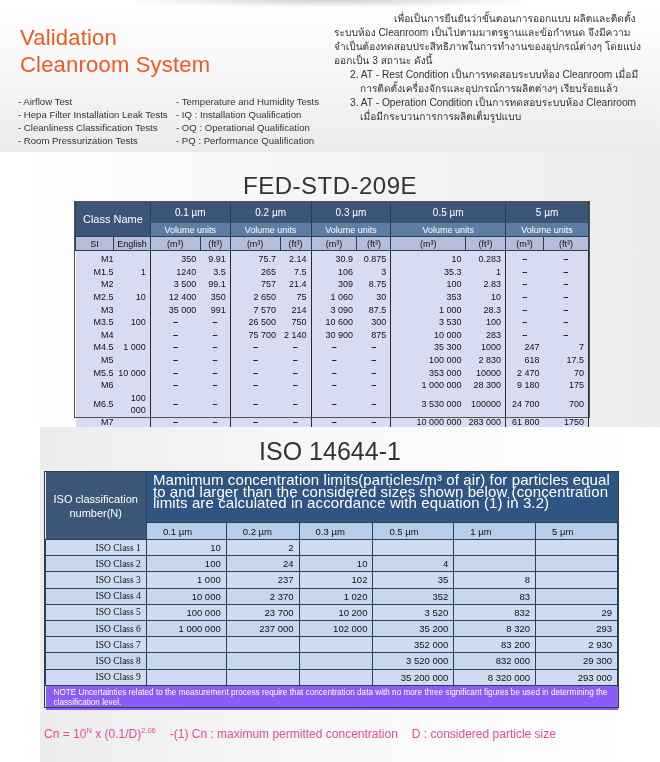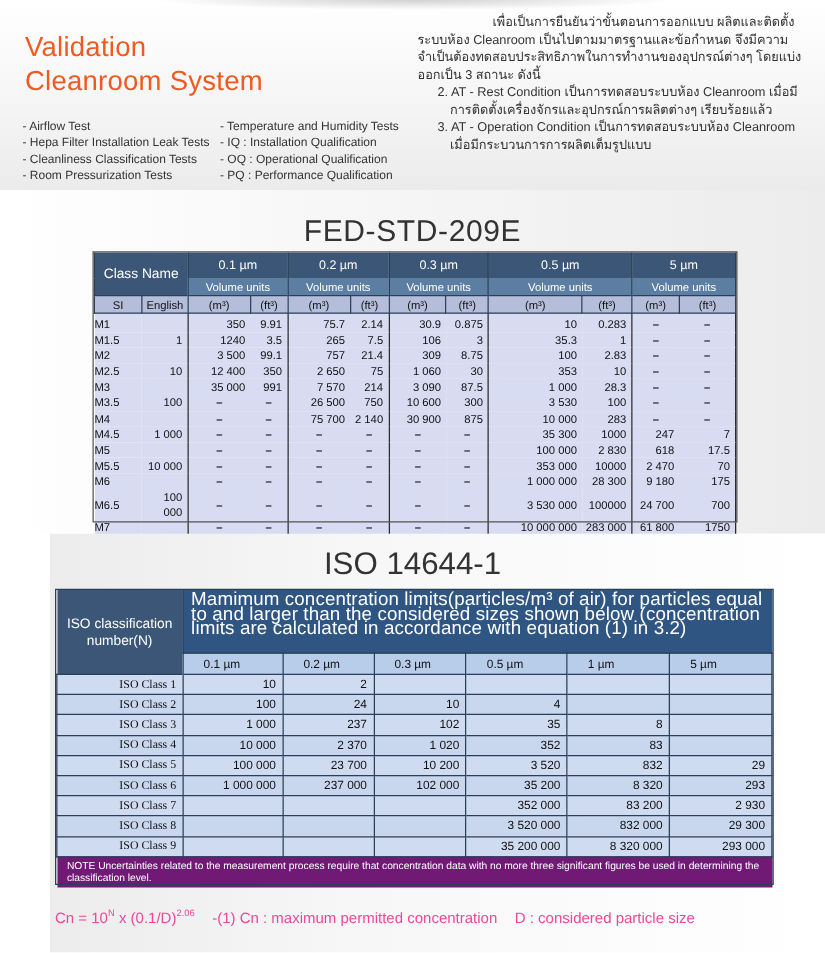--- a/index.html
+++ b/index.html
@@ -26,39 +26,39 @@
 
   table { border-collapse:collapse; }
   .fed { position:absolute; left:75px; top:202px; width:514px; font-size:9px; }
   .fed td, .fed th { padding:0; }
   .fed .h1 th { background:#3b5676; color:#fff; font-weight:normal; height:21px; font-size:10px; border-left:1px solid #2a3f58; border-right:1px solid #2a3f58; }
   .fed .h2 th { background:#5d7ea3; color:#fff; font-weight:normal; height:13px; font-size:9px; border-left:1px solid #2a3f58; border-right:1px solid #2a3f58; }
   .fed .h1 th.classname { font-size:11px; }
   .fed .h3 th { background:#b4bedb; color:#111; font-weight:normal; height:13px; font-size:9px; border:1px solid #2a3f58; }
   .fed tbody td { background:#d7dcf2; height:12.6px; line-height:12px; font-size:9px; color:#111; }
   .fed tbody tr:first-child td { padding-top:2px; }
-  .fed .si { text-align:left; }
+  .fed .si { text-align:right; }
   .fed .en { text-align:right; padding-right:4px; border-right:1px solid #2a2a2a; }
   .fed .v { text-align:right; padding-right:4px; }
   .fed .v.right-edge { border-right:1px solid #2a2a2a; }
   .fed .v.dash { text-align:center; padding-right:0; font-weight:bold; }
   .fed-wrap { position:absolute; left:74px; top:201px; width:516px; height:217px; border:1px solid #555; box-sizing:border-box; pointer-events:none; }
 
   .iso-panel { position:absolute; left:40px; top:427px; width:620px; height:335px;
                background:linear-gradient(90deg,#ececec 0%,#f7f7f7 40%,#ffffff 100%); }
   .iso-title { position:absolute; left:0; width:660px; top:437px; text-align:center; font-size:25px; color:#333; }
   .iso { position:absolute; left:45px; top:472px; width:573px; font-size:9.5px; }
   .iso td, .iso th { padding:0; }
   .iso .isohead { background:#3b5676; color:#fff; font-weight:normal; font-size:11px; line-height:14px; text-align:center; border-right:1px solid #2a3f58; }
   .iso .desc { background:#2f5583; color:#fff; font-weight:normal; font-size:15px; line-height:11.5px; text-align:left; padding:2px 4px 4px 6px; height:44px; vertical-align:top; letter-spacing:0.1px; }
   .iso .sz th { background:#b8cdea; color:#111; font-weight:normal; font-size:9.5px; height:16px; border:1px solid #2a3f58; text-align:left; padding-left:16px; }
   .iso tbody td { background:#c8d6ee; height:15.2px; font-size:9.5px; color:#111; border:1px solid #2a3f58; text-align:right; padding-right:5px; }
   .iso tbody td.cls { text-align:right; padding-left:12px; border-right:1px solid #2a3f58;font-family:Liberation Serif, serif; }
   .iso tbody tr:nth-child(odd) td { background:#cfdbf0; }
-  .iso .note td { background:#701a75; color:#fff; font-size:8.2px; line-height:10.5px; text-align:left; padding:2px 8px 1px 8px; border:none; height:20px; }
+  .iso .note td { background:#8b5cf6; color:#fff; font-size:8.2px; line-height:10.5px; text-align:left; padding:2px 8px 1px 8px; border:none; height:20px; }
   .iso-wrap { position:absolute; left:44px; top:471px; width:575px; height:237px; border:1px solid #2a3f58; box-sizing:border-box; pointer-events:none; }
 
   .formula { position:absolute; left:44px; top:726px; font-size:12px; color:#ec4899; white-space:nowrap; }
   .formula sup { font-size:7.5px; }
   .formula span.gap { display:inline-block; width:14px; }
 </style>
 </head>
 <body>
 
 <div class="top-band"></div>

